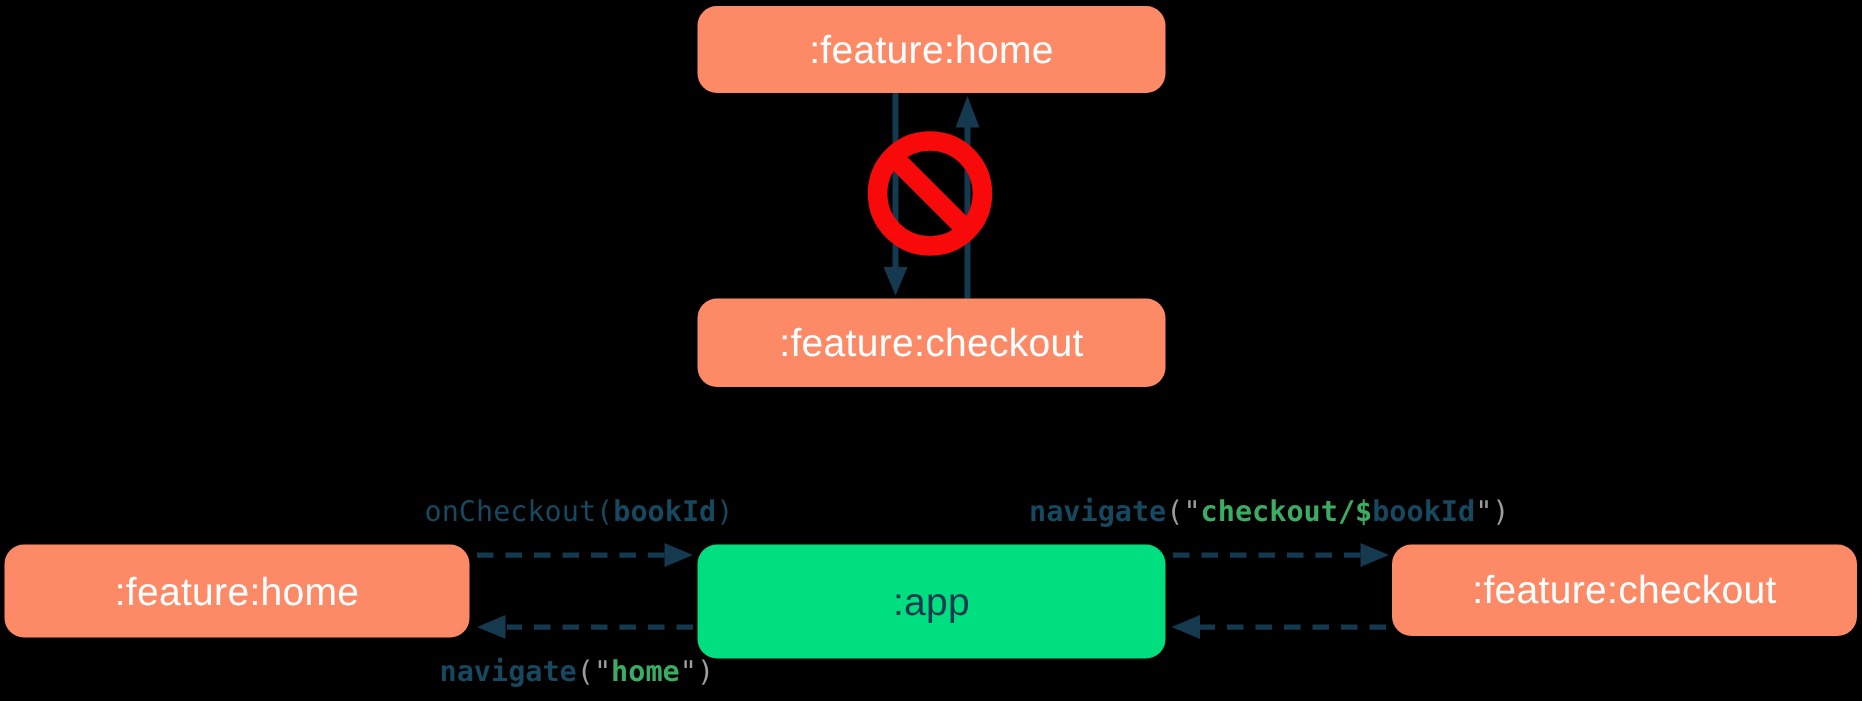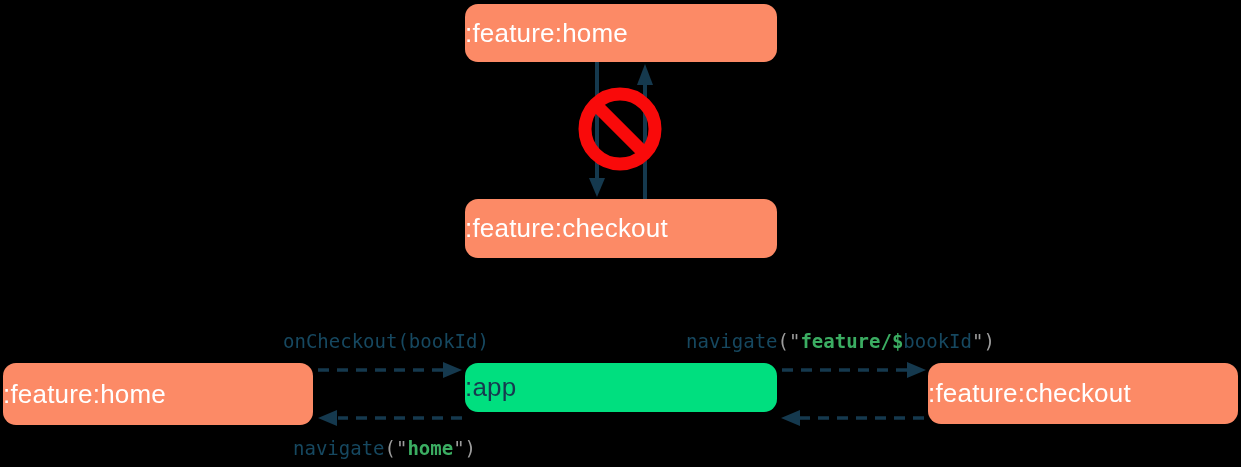--- a/index.html
+++ b/index.html
@@ -11,33 +11,33 @@
     font-family:"Liberation Sans", sans-serif;
   }
   .arrows{position:absolute;left:0;top:0;pointer-events:none;}
   .solid-line{stroke:var(--arrow);stroke-width:4;}
   .dash-line{stroke:var(--arrow);stroke-width:3.5;stroke-dasharray:11 8;}
   .head{fill:var(--arrow);}
   .ring{fill:none;stroke:var(--red);stroke-width:13;}
   .slash{stroke:var(--red);stroke-width:13;stroke-linecap:butt;}
   .box{
     position:absolute;
-    display:flex;align-items:center;
+    display:flex;align-items:center;justify-content:center;
     border-radius:13px;
     font-size:26px;font-weight:500;letter-spacing:0.2px;
   }
   .coral{background:var(--coral);color:var(--box-text-light);}
   .green{background:var(--green);color:var(--box-text-dark);}
   .code{
     position:absolute;
     font-family:"DejaVu Sans Mono","Liberation Mono",monospace;
     font-size:19px;line-height:22px;white-space:nowrap;
   }
   .t{color:var(--code-teal);font-weight:500;text-align:center;}
-  .tb{color:var(--code-teal);font-weight:400;}
+  .tb{color:var(--code-teal);font-weight:700;}
   .g{color:var(--code-green);font-weight:700;}
   .gray{color:var(--code-gray);font-weight:500;}
 </style>
 </head>
 <body>
 
 <div class="canvas">
 
   <svg class="arrows" width="1241" height="467" viewBox="0 0 1241 467">
 
@@ -75,33 +75,33 @@
   <div class="box coral" style="left:465px;top:4px;width:312px;height:58px">
     <span>:feature:home</span>
   </div>
   <div class="box coral" style="left:465px;top:199px;width:312px;height:59px">
     <span>:feature:checkout</span>
   </div>
 
   <div class="box coral" style="left:3px;top:363px;width:310px;height:62px">
     <span>:feature:home</span>
   </div>
-  <div class="box green" style="left:465px;top:363px;width:312px;height:49px">
+  <div class="box green" style="left:465px;top:363px;width:312px;height:76px">
     <span>:app</span>
   </div>
   <div class="box coral" style="left:928px;top:363px;width:310px;height:61px">
     <span>:feature:checkout</span>
   </div>
 
   <div class="code" style="left:283px;top:330px">
     <span class="t">onCheckout(</span><span class="tb">bookId</span><span class="t">)</span>
   </div>
 
   <div class="code" style="left:686px;top:330px">
-    <span class="tb">navigate</span><span class="gray">("</span><span class="g">feature/$</span><span class="tb">bookId</span><span class="gray">")</span>
+    <span class="tb">navigate</span><span class="gray">("</span><span class="g">checkout/$</span><span class="tb">bookId</span><span class="gray">")</span>
   </div>
 
   <div class="code" style="left:293px;top:437px">
     <span class="tb">navigate</span><span class="gray">("</span><span class="g">home</span><span class="gray">")</span>
   </div>
 
 
 </div>
 
 </body></html>

